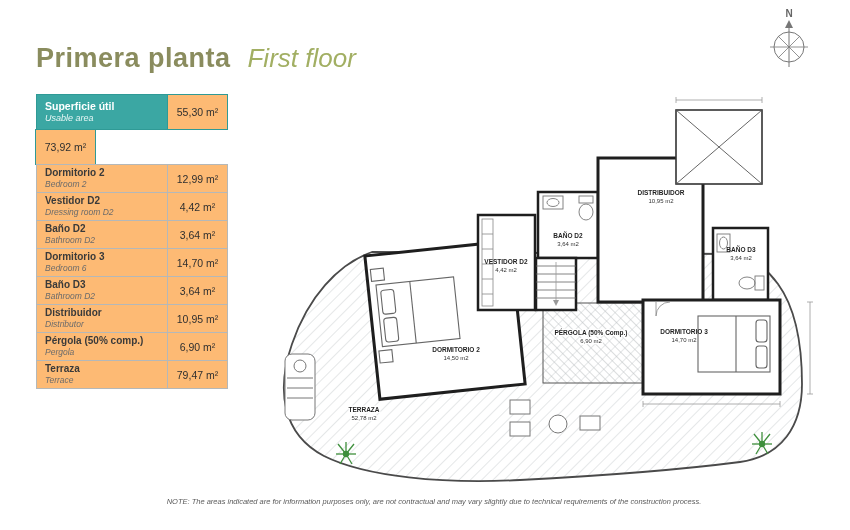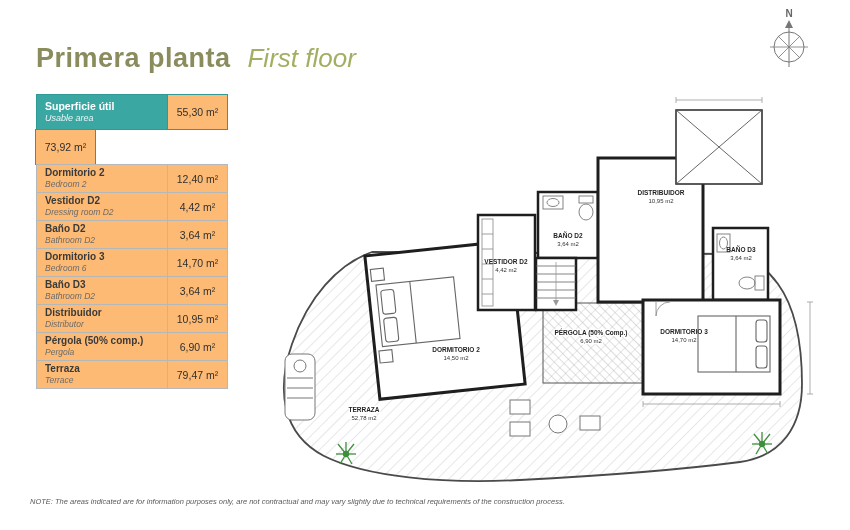--- a/index.html
+++ b/index.html
@@ -33,21 +33,21 @@
 
   
   .plan { position:absolute; left:258px; top:92px; }
   .rlabel { font-size:6.5px; font-weight:bold; fill:#1f1f1f; text-anchor:middle; font-family:"Liberation Sans", sans-serif; }
   .rarea  { font-size:6px; fill:#333; text-anchor:middle; font-family:"Liberation Sans", sans-serif; }
   .halo   { paint-order:stroke; stroke:#ffffff; stroke-width:2.4px; }
 
   
   .footer { position:absolute; left:30px; top:497px; width:808px; }
   .note-es { font-size:7.5px; font-weight:700; color:#3a3a3a; margin-bottom:4px; white-space:nowrap; }
-  .note-en { font-size:7.5px; font-style:italic; color:#5a5a5a; white-space:nowrap; }
+  .note-en { font-size:7.5px; font-style:italic; color:#5a5a5a; white-space:nowrap;text-align:center; }
 </style>
 </head>
 <body>
 
 <div class="page">
 
   <h1 class="title">
     <span class="t-es">Primera planta</span>
     <span class="t-en">First floor</span>
   </h1>
@@ -72,21 +72,21 @@
     </div>
     <div class="row summary">
       <div class="cell value">73,92 m²</div>
     </div>
 
     <div class="row">
       <div class="cell label">
         <span class="es">Dormitorio 2</span>
         <span class="en">Bedroom 2</span>
       </div>
-      <div class="cell value">12,40 m²</div>
+      <div class="cell value">12,99 m²</div>
     </div>
     <div class="row">
       <div class="cell label">
         <span class="es">Vestidor D2</span>
         <span class="en">Dressing room D2</span>
       </div>
       <div class="cell value">4,42 m²</div>
     </div>
     <div class="row">
       <div class="cell label">

